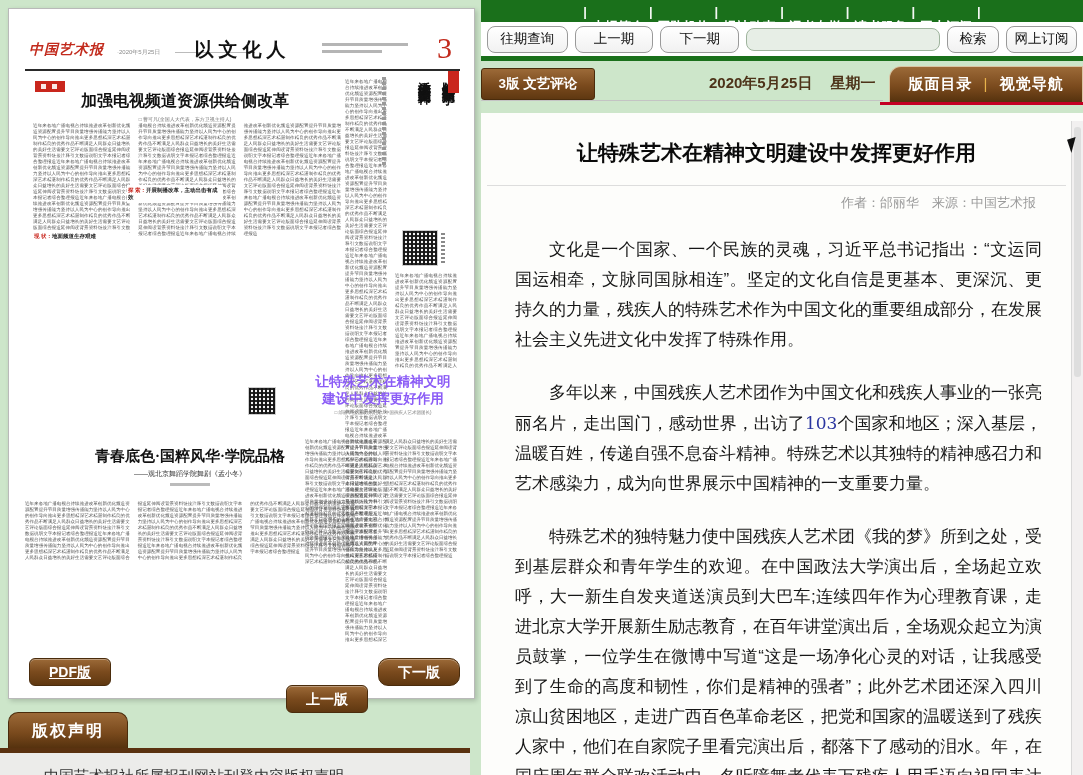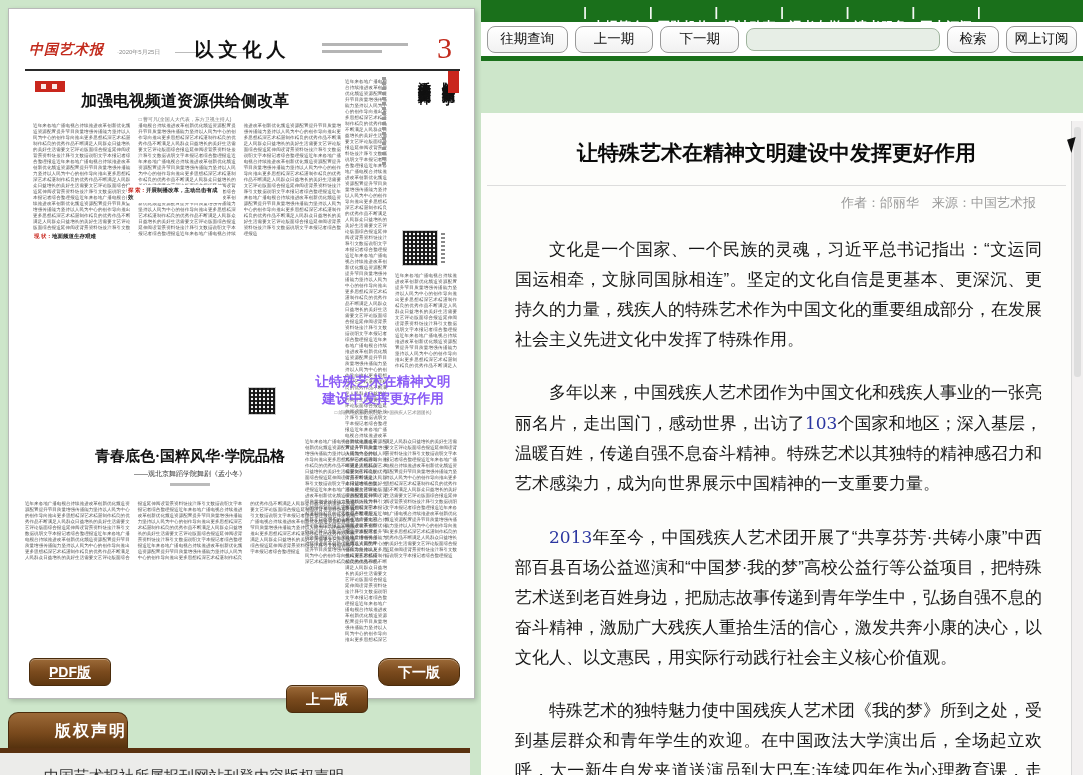--- a/index.html
+++ b/index.html
@@ -59,21 +59,21 @@
     display:inline-block;background:linear-gradient(180deg,#9c6a38 0%,#7a4a1d 50%,#5f3811 100%);
     color:#fff;font-weight:bold;font-size:14px;text-align:center;border:1px solid #4a2c0c;border-radius:6px;
     box-shadow:inset 0 1px 0 rgba(255,255,255,.35);cursor:pointer;line-height:26px;height:26px;
   }
   .viewer-btns{position:absolute;left:0;right:0;bottom:12px;height:28px;}
   .vb-pdf{position:absolute;left:20px;width:80px;text-decoration:underline;}
   .vb-prev{position:absolute;right:106px;width:80px;margin-top:27px;}
   .vb-next{position:absolute;right:14px;width:80px;border-radius:10px;}
   
   .cp-tab{
-    position:absolute;left:8px;top:712px;width:118px;height:36px;line-height:36px;text-align:right;
+    position:absolute;left:8px;top:712px;width:118px;height:36px;line-height:36px;text-align:center;
     background:linear-gradient(180deg,#9c6a38 0%,#7a4a1d 55%,#53300d 100%);color:#fff;font-weight:bold;font-size:16px;
     border:1px solid #4a2c0c;border-bottom:none;border-radius:10px 10px 0 0;letter-spacing:2px;
   }
   .cp-line{position:absolute;left:0;top:748px;width:470px;height:5px;background:#5a3210;}
   .cp-body{position:absolute;left:0;top:753px;width:470px;height:22px;background:#ececea;overflow:hidden;}
   .cp-body p{margin:14px 0 0 44px;font-size:15px;color:#333;white-space:nowrap;}
   
   .right{position:absolute;left:481px;top:0;width:602px;height:775px;}
   .topnav{height:22px;background:#1a701b;display:flex;align-items:center;justify-content:center;gap:5px;
     color:#fff;font-size:13px;font-weight:bold;}
@@ -209,31 +209,43 @@
 
   <div class="toolbar">
     <span class="btn-white tb-b1">往期查询</span>
     <span class="btn-white tb-b2">上一期</span>
     <span class="btn-white tb-b3">下一期</span>
     <input class="tb-search" type="text" value="" style="">
     <span class="btn-white tb-b4">检索</span>
     <span class="btn-white tb-b5">网上订阅</span>
   </div>
 
+  <div class="hdr">
+    <span class="hdr-badge">3版 文艺评论</span>
+    <span class="hdr-date">
+      <span>2020年5月25日</span><span class="wd">星期一</span>
+    </span>
+    <span class="hdr-hairline"></span>
+    <span class="hdr-nav">
+      <span class="nv">版面目录</span>
+      <span class="g">|</span>
+      <span class="nv">视觉导航</span>
+    </span>
+    <span class="hdr-redline"></span>
+  </div>
 
   <div class="article">
     <div class="art-white">
       <div class="art-inner">
         <div class="art-title">让特殊艺术在精神文明建设中发挥更好作用</div>
         <hr class="art-hr">
         <div class="art-byline">作者：邰丽华　来源：中国艺术报</div>
         <div class="art-body" id="art-body">
             <p>文化是一个国家、一个民族的灵魂，习近平总书记指出：“文运同国运相牵，文脉同国脉相连”。坚定的文化自信是更基本、更深沉、更持久的力量，残疾人的特殊艺术作为中国文化的重要组成部分，在发展社会主义先进文化中发挥了特殊作用。</p>
             <p>多年以来，中国残疾人艺术团作为中国文化和残疾人事业的一张亮丽名片，走出国门，感动世界，出访了<span class="ascii">103</span>个国家和地区；深入基层，温暖百姓，传递自强不息奋斗精神。特殊艺术以其独特的精神感召力和艺术感染力，成为向世界展示中国精神的一支重要力量。</p>
-            <p><span class="ascii">2013</span>年至今，中国残疾人艺术团开展了“共享芬芳·共铸小康”中西部百县百场公益巡演和“中国梦·我的梦”高校公益行等公益项目，把特殊艺术送到老百姓身边，把励志故事传递到青年学生中，弘扬自强不息的奋斗精神，激励广大残疾人重拾生活的信心，激发共奔小康的决心，以文化人、以文惠民，用实际行动践行社会主义核心价值观。</p>
             <p>特殊艺术的独特魅力使中国残疾人艺术团《我的梦》所到之处，受到基层群众和青年学生的欢迎。在中国政法大学演出后，全场起立欢呼，大一新生自发夹道送演员到大巴车;连续四年作为心理教育课，走进北京大学开展新生励志教育，在百年讲堂演出后，全场观众起立为演员鼓掌，一位学生在微博中写道“这是一场净化心灵的对话，让我感受到了生命的高度和韧性，你们是精神的强者”；此外艺术团还深入四川凉山贫困地区，走进广西百色革命老区，把党和国家的温暖送到了残疾人家中，他们在自家院子里看完演出后，都落下了感动的泪水。年，在国庆周年群众联欢活动中，名听障舞者代表万残疾人用手语向祖国表达心中的热爱；在央视春晚舞台和北京冬奥会冬残奥会各项主要活动中都能看到特殊艺术的身影。</p>
           </div>
       </div>
       <div class="scrollbar">
         <div class="sb-thumb"></div>
       </div>
     </div>
   </div>
 </div>
 

